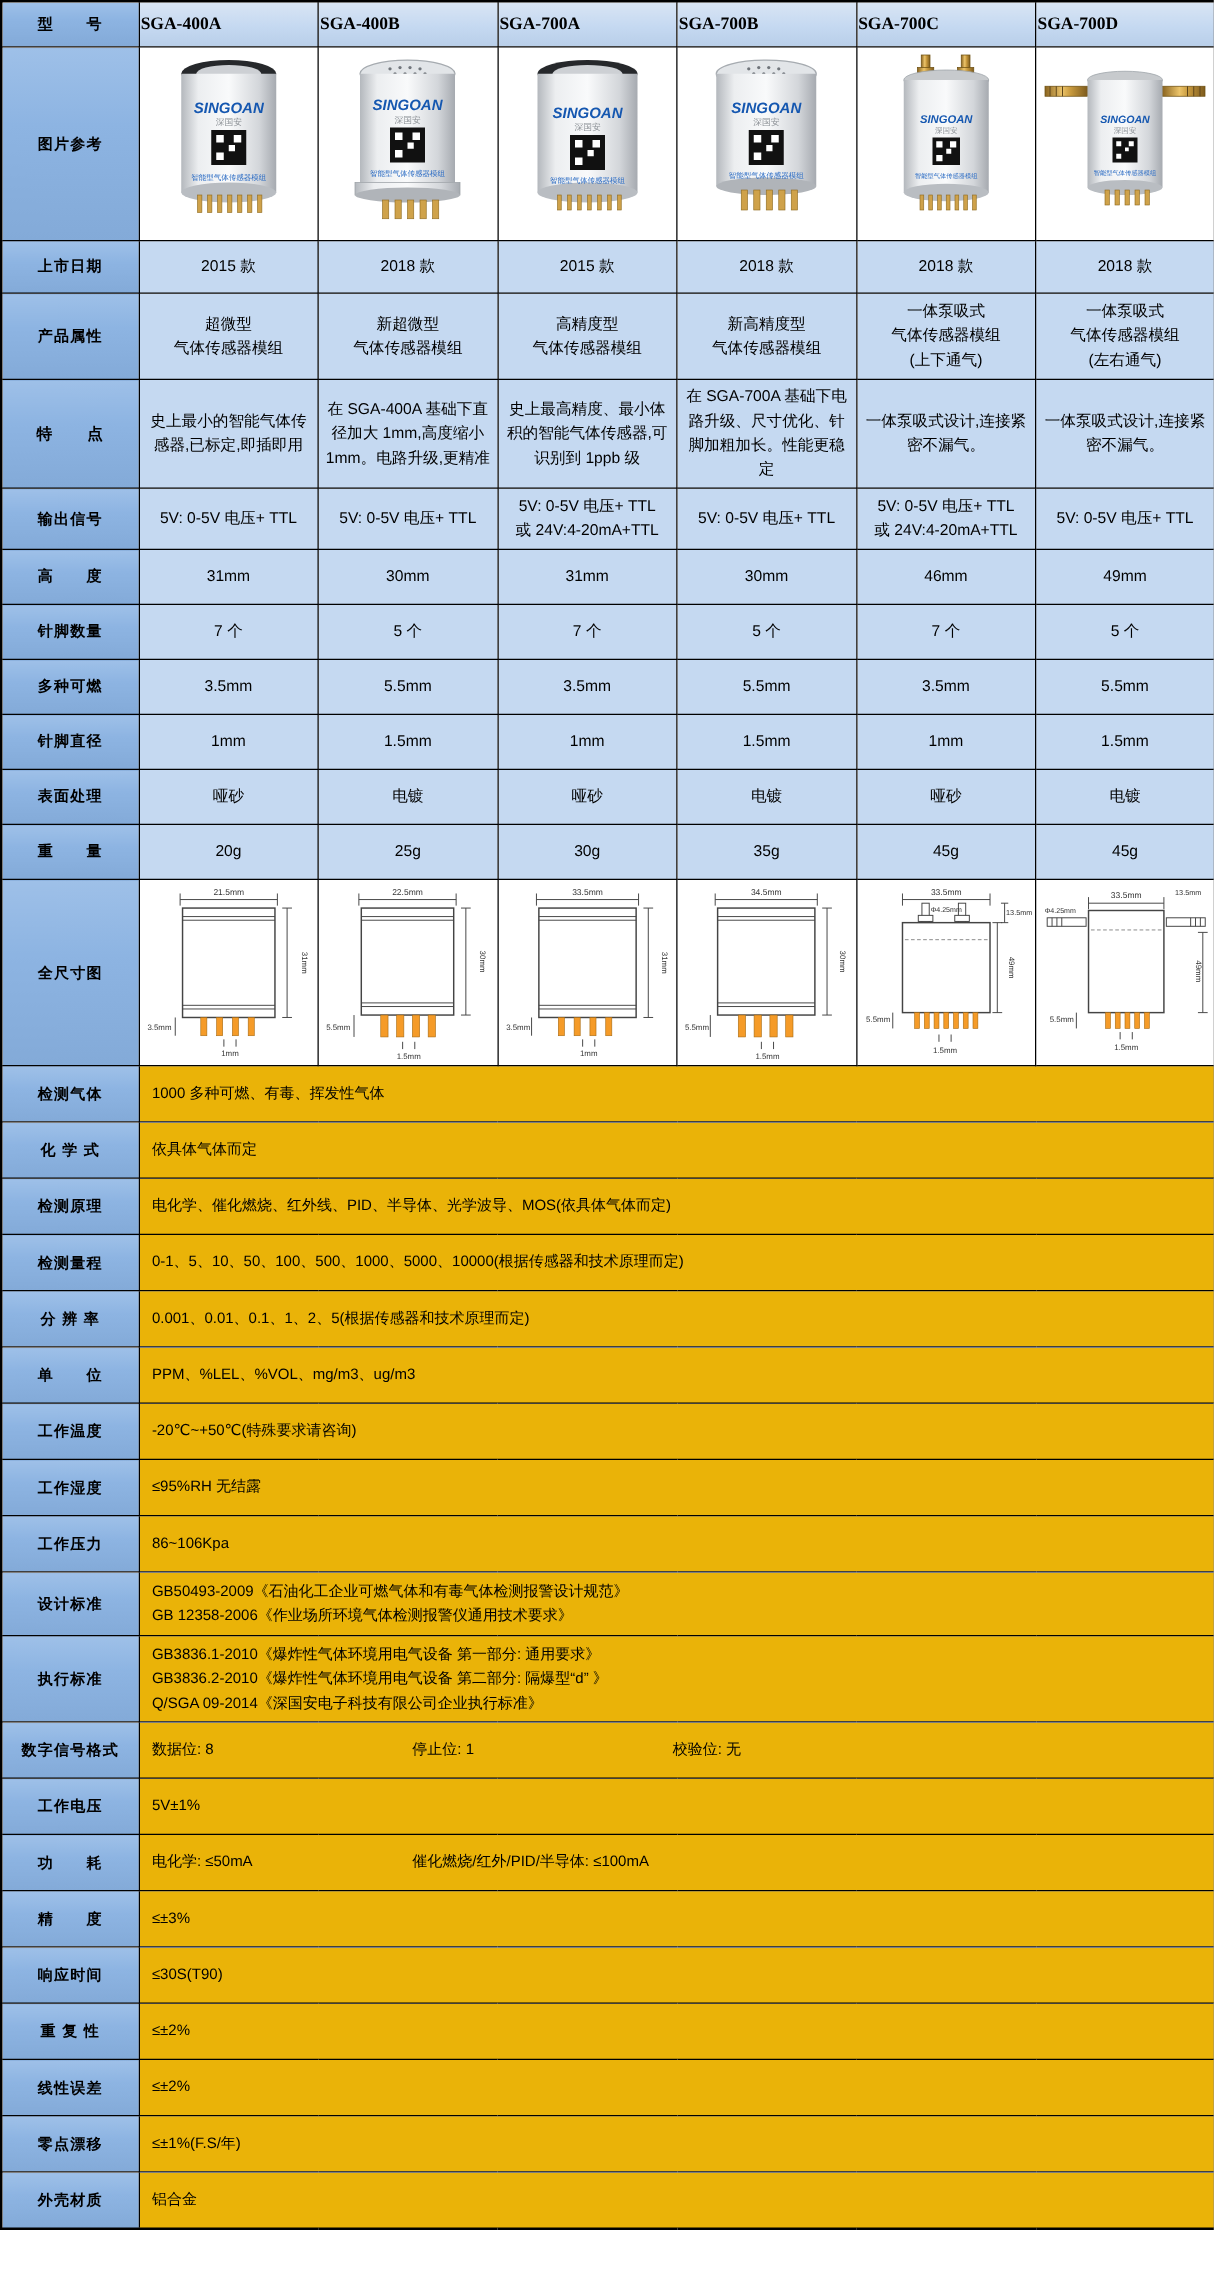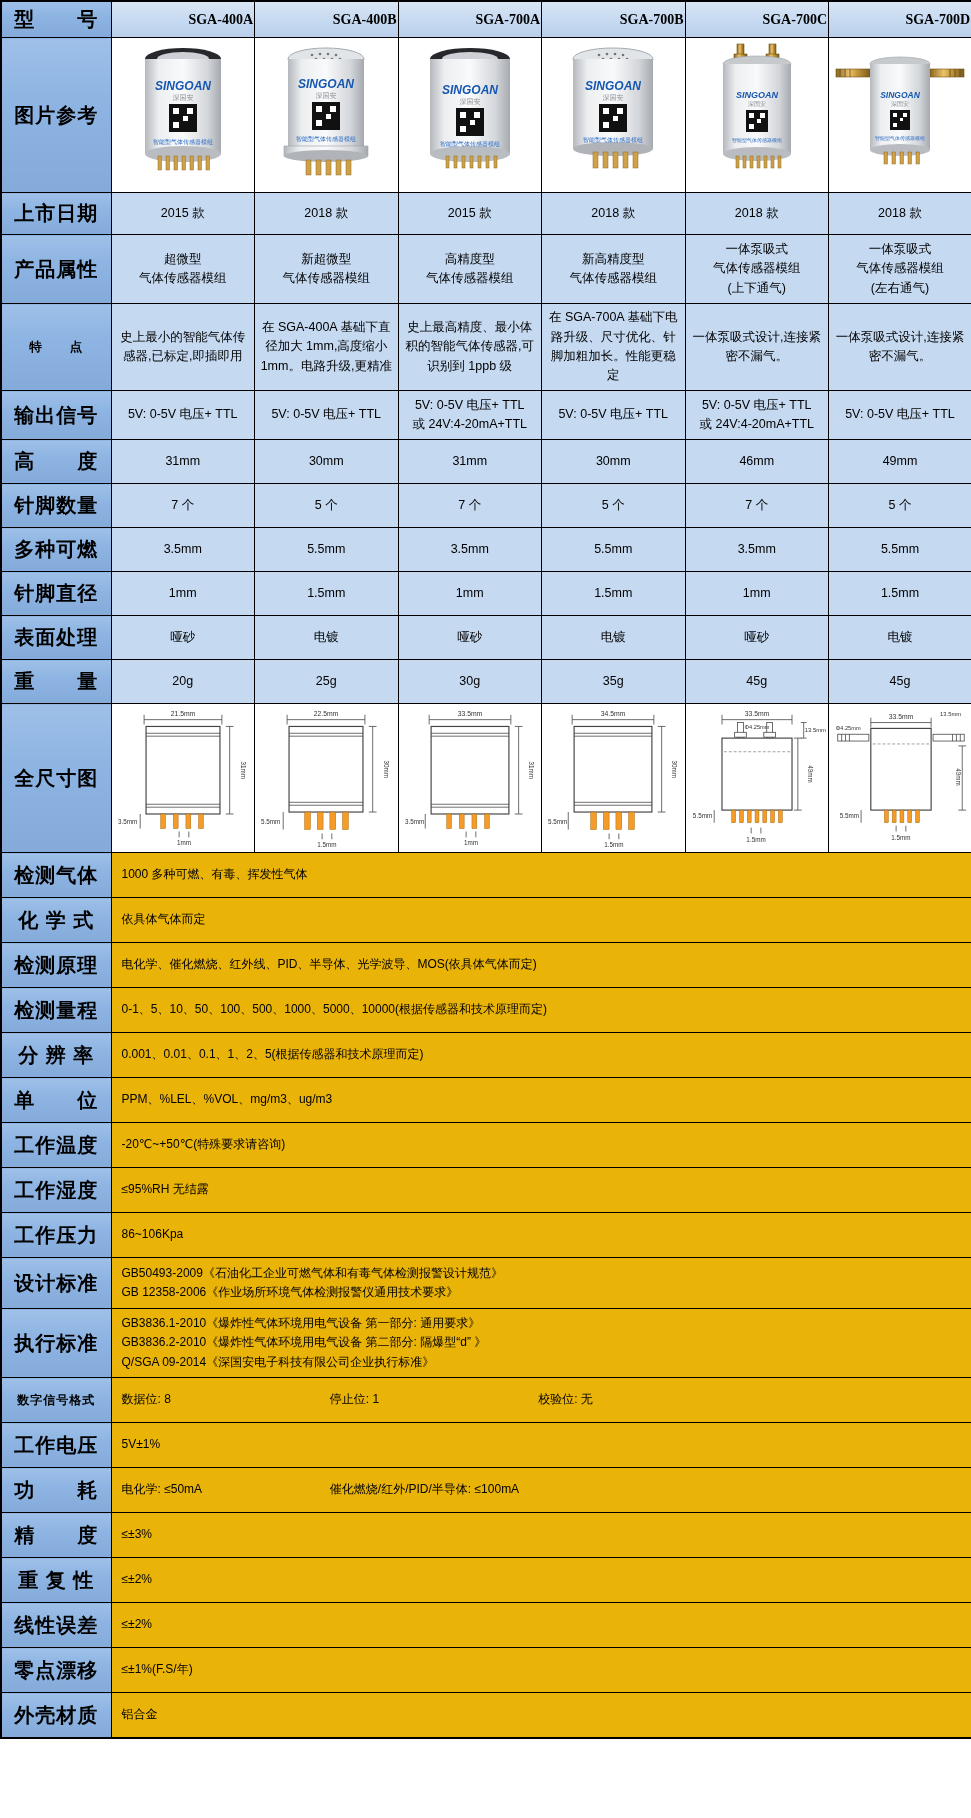--- a/index.html
+++ b/index.html
@@ -3,23 +3,23 @@
 <meta charset="utf-8">
 <style>
   html,body{margin:0;padding:0;background:#fff;}
   body{font-family:"Liberation Sans","DejaVu Sans",sans-serif;color:#000;}
   .wrap{width:971px;}
   table{width:971px;border-collapse:collapse;table-layout:fixed;border:2px solid #000;}
   td{border:1.5px solid #000;overflow:hidden;vertical-align:middle;}
   col.c-lbl{width:110px;}
   col.c-m{width:143.5px;}
   .lbl{background:linear-gradient(180deg,#9ec0e8 0%,#8db4e2 40%,#83aad8 100%);
-       font-weight:bold;font-size:20px;text-align:center;letter-spacing:1px;}
+       font-weight:bold;font-size:12px;text-align:center;letter-spacing:1px;}
   .mh{background:linear-gradient(180deg,#d9e5f4 0%,#c5d9f1 55%,#b9cfe9 100%);
-      font-weight:bold;font-size:14px;text-align:right;
+      font-weight:bold;font-size:14px;text-align:left;
       font-family:"Liberation Serif","DejaVu Serif",serif;}
   .val{background:#c5d9f1;font-size:12.5px;text-align:center;padding:2px 5px;line-height:1.55;}
   .pre{white-space:pre-line;}
   .white{background:#fff;text-align:center;padding:0;}
   .fv{background:#eab308;font-size:12px;text-align:left;padding:3px 4px 3px 10px;line-height:1.6;}
   .seg{display:inline-block;min-width:205px;}
   .r-header td{height:33px;}
   .r-photo td{height:152px;}
   .r-launch td{height:37px;margin-left:11px;}
   .r-attr td{height:64px;}
@@ -639,20 +639,24 @@
   <td class="fv" colspan="6">
     <span class="seg">电化学: ≤50mA</span>
     <span>催化燃烧/红外/PID/半导体: ≤100mA</span>
   </td>
 </tr>
 <tr class="fr">
   <td class="lbl">精　　度</td>
   <td class="fv" colspan="6">≤±3%</td>
 </tr>
 <tr class="fr">
+  <td class="lbl">响应时间</td>
+  <td class="fv" colspan="6">≤30S(T90)</td>
+</tr>
+<tr class="fr">
   <td class="lbl">重 复 性</td>
   <td class="fv" colspan="6">≤±2%</td>
 </tr>
 <tr class="fr">
   <td class="lbl">线性误差</td>
   <td class="fv" colspan="6">≤±2%</td>
 </tr>
 <tr class="fr">
   <td class="lbl">零点漂移</td>
   <td class="fv" colspan="6">≤±1%(F.S/年)</td>

